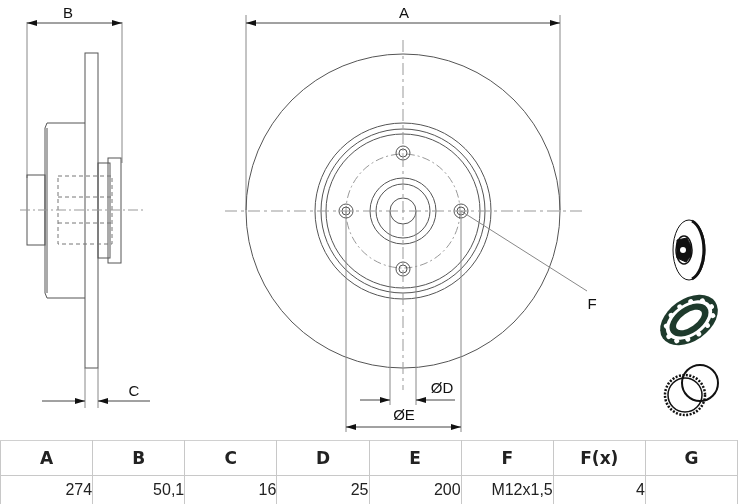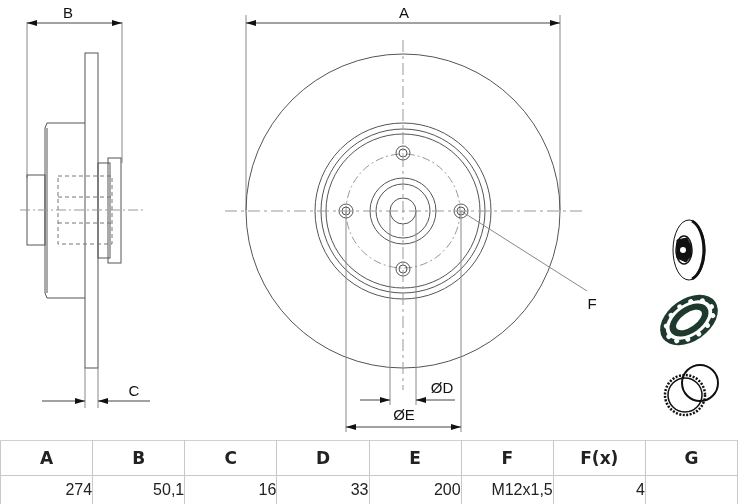--- a/index.html
+++ b/index.html
@@ -143,20 +143,20 @@
     <td>D</td>
     <td>E</td>
     <td>F</td>
     <td>F(x)</td>
     <td>G</td>
   </tr>
   <tr class="val">
     <td>274</td>
     <td>50,1</td>
     <td>16</td>
-    <td>33</td>
+    <td>25</td>
     <td>200</td>
     <td>M12x1,5</td>
     <td>4</td>
     <td></td>
   </tr>
 </tbody>
   </table>
 
 </body></html>

